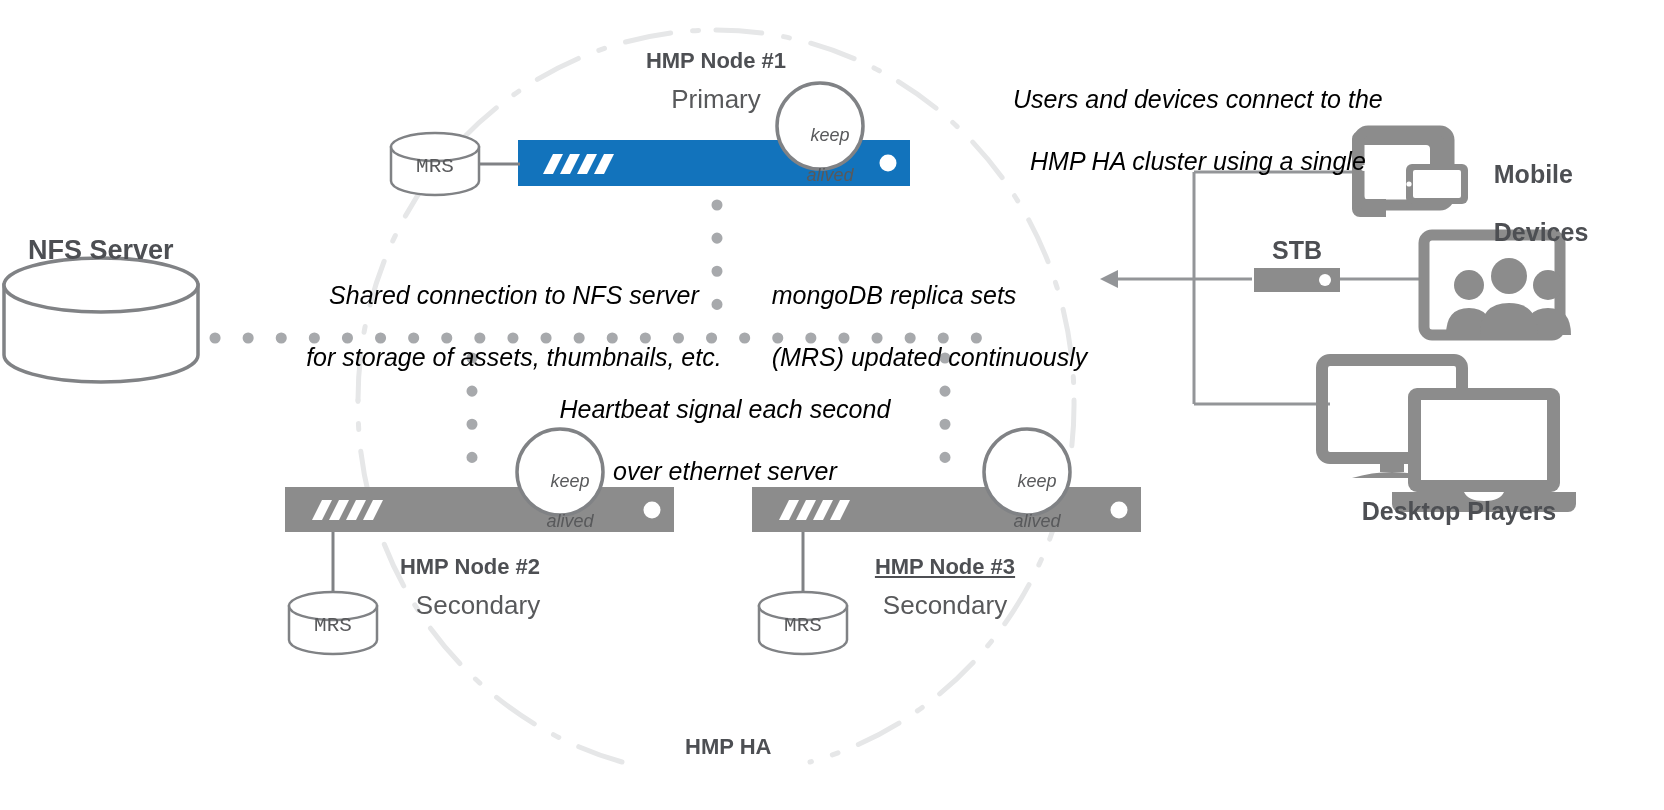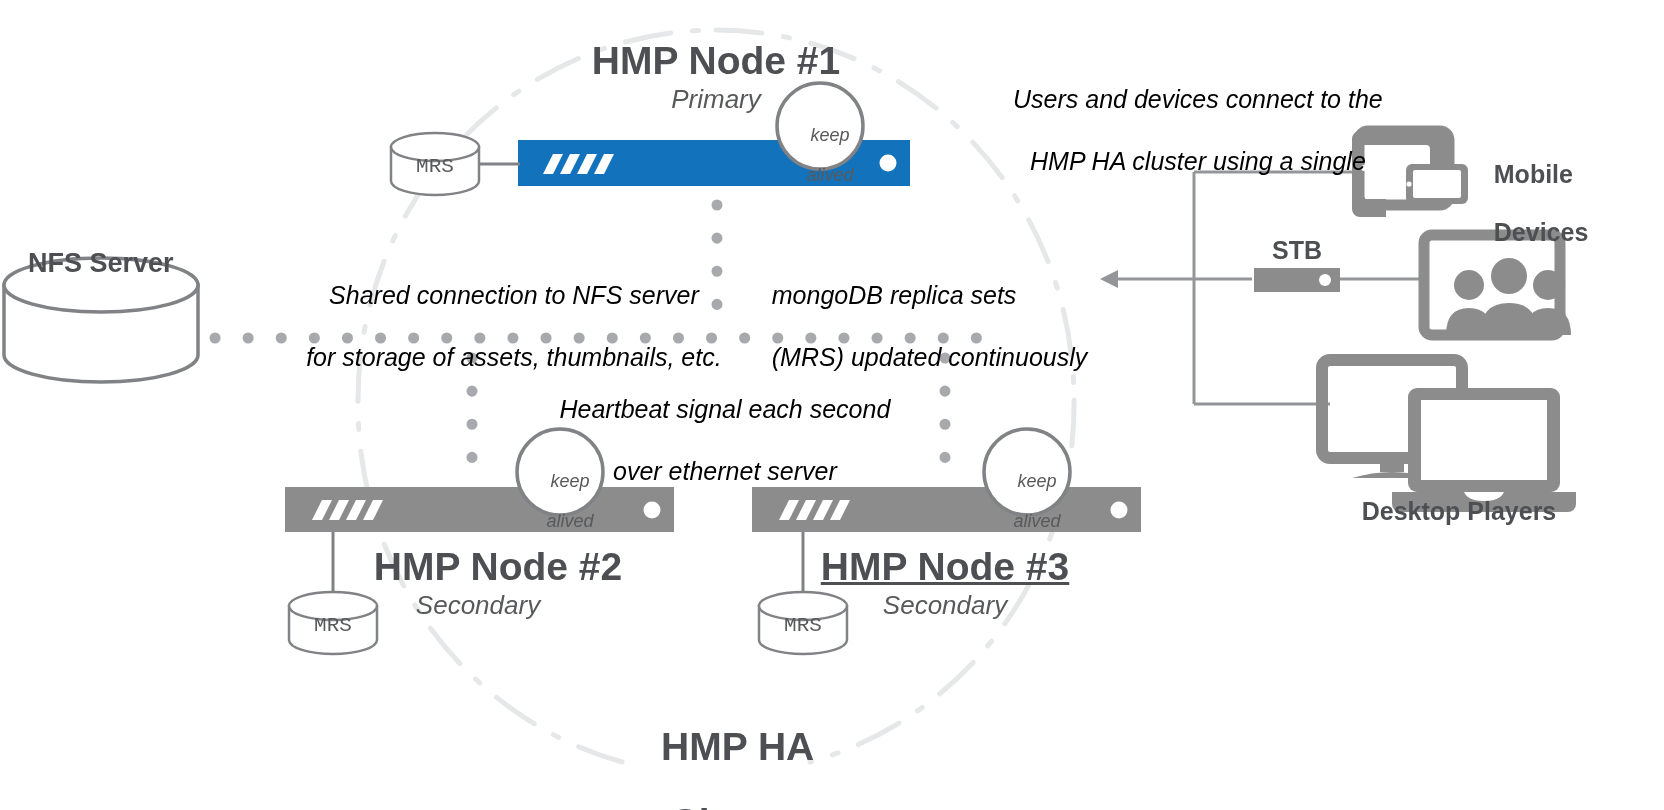--- a/index.html
+++ b/index.html
@@ -8,22 +8,22 @@
     font-family:"Liberation Sans", sans-serif;
     width:1664px;height:810px;
     overflow:hidden;
   }
   #stage{position:relative;width:1664px;height:810px;background:#fff;}
   #svg-layer{position:absolute;left:0;top:0;width:1664px;height:810px;}
 
   .lbl{position:absolute;color:#58595B;white-space:pre;}
   .ctr{text-align:center;transform:translateX(-50%);}
 
-  .title-big{font-size:39px;font-weight:bold;color:#4D4F53;line-height:34px;}
-  .sub-ital{font-size:26px;font-style:italic;color:#58595B;line-height:30px;}
+  .title-big{font-size:22px;font-weight:bold;color:#4D4F53;line-height:34px;}
+  .sub-ital{font-size:26px;color:#58595B;line-height:30px;}
   .note{font-size:25px;font-style:italic;color:#000000;line-height:31px;}
   .devlabel{font-size:25px;font-weight:bold;color:#4D4F53;line-height:29px;}
   .mrs-txt{font-size:21px;color:#58595B;font-family:Liberation Mono, monospace;}
   .ka-txt{font-size:18px;font-style:italic;color:#58595B;line-height:20px;text-align:center;}
 </style>
 </head>
 <body>
 
 <div id="stage">
 
@@ -156,31 +156,31 @@
       <rect x="1380" y="458" width="24" height="14"></rect>
       <path d="M1352,478 q40,-12 80,0 z"></path>
 
       <rect x="1408" y="388" width="152" height="104" rx="9" fill="#8C8C8C"></rect>
       <rect x="1421" y="400" width="126" height="80" fill="#ffffff"></rect>
       <path d="M1392,492 h184 a0,0 0 0 1 0,0 v12 a8,8 0 0 1 -8,8 h-168 a8,8 0 0 1 -8,-8 z"></path>
       <path d="M1464,492 h40 q-4,9 -20,9 q-16,0 -20,-9 z" fill="#ffffff"></path>
     </g>
   </svg>
 
-  <div class="lbl devlabel" style="left:28px;top:236px;font-size:27px;margin-top:13px;">NFS Server</div>
+  <div class="lbl devlabel" style="left:28px;top:236px;font-size:27px;">NFS Server</div>
 
   <div class="lbl title-big ctr" style="left:716px;top:44px;">HMP Node #1</div>
   <div class="lbl sub-ital ctr" style="left:716px;top:84px;">Primary</div>
   <div class="lbl ka-txt" style="left:780px;top:105px;width:80px;">
     <span>keep</span><br>
     <span>alived</span>
   </div>
   <div class="lbl mrs-txt ctr" style="left:435px;top:155px;">MRS</div>
 
-  <div class="lbl title-big ctr" style="left:498px;top:550px;">HMP Node #2</div>
+  <div class="lbl title-big ctr" style="left:470px;top:550px;">HMP Node #2</div>
   <div class="lbl sub-ital ctr" style="left:478px;top:590px;">Secondary</div>
   <div class="lbl ka-txt" style="left:520px;top:451px;width:80px;">
     <span>keep</span><br>
     <span>alived</span>
   </div>
   <div class="lbl mrs-txt ctr" style="left:333px;top:614px;">MRS</div>
 
   <div class="lbl title-big ctr" style="left:945px;top:550px;text-decoration:underline;">HMP Node #3</div>
   <div class="lbl sub-ital ctr" style="left:945px;top:590px;">Secondary</div>
   <div class="lbl ka-txt" style="left:987px;top:451px;width:80px;">

